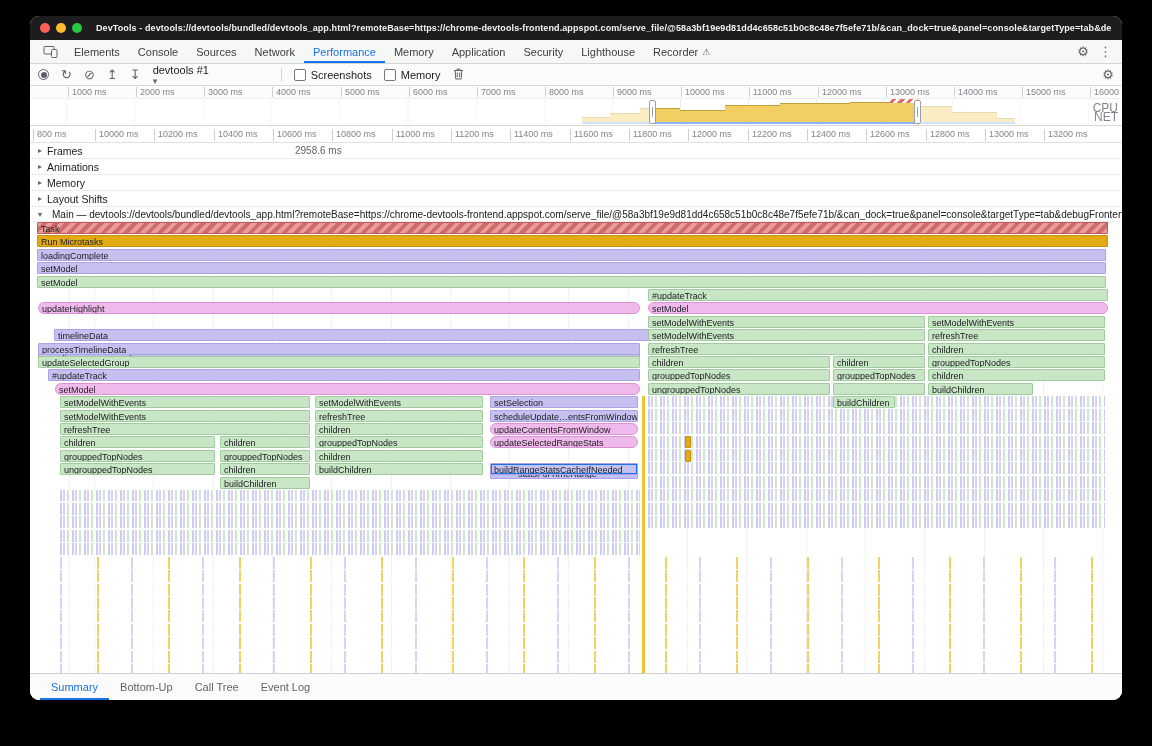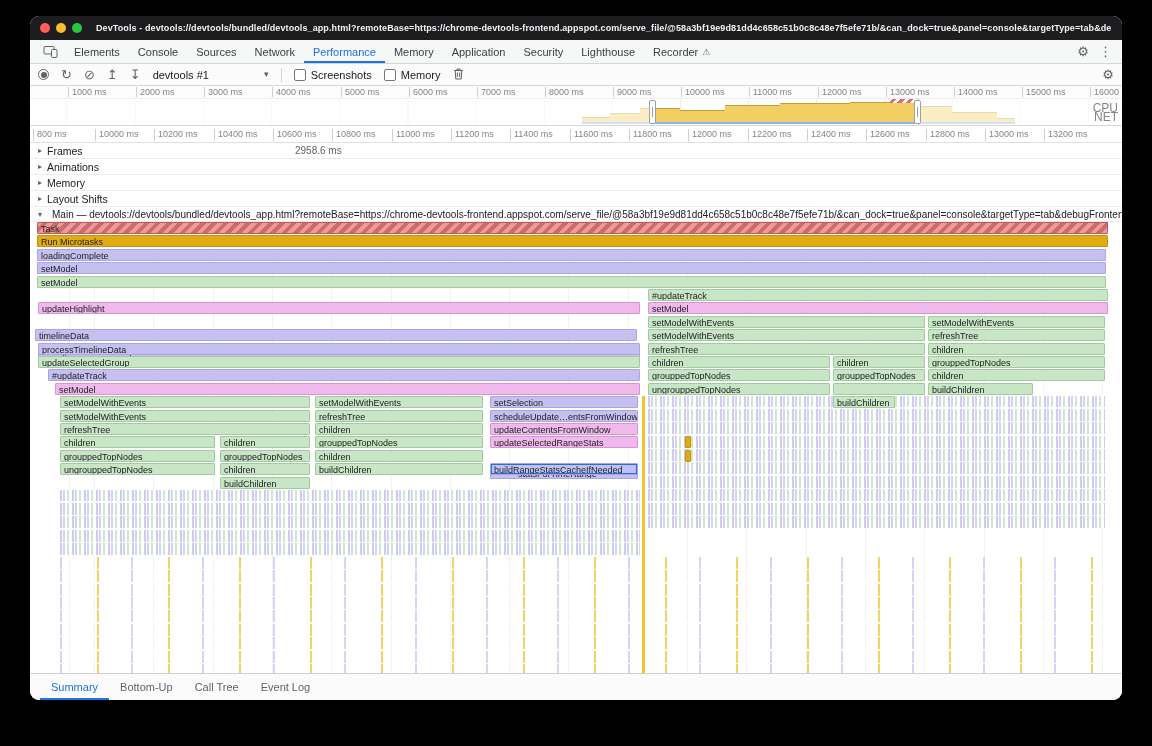--- a/index.html
+++ b/index.html
@@ -22,21 +22,21 @@
   .tab-warn{font-size:9px;color:#5f6368;}
   .tabbar-right{margin-left:auto;display:flex;align-items:center;gap:10px;padding-right:10px;
                 color:#5f6368;font-size:13px;}
   
   .toolbar{height:21px;background:#fbfbfc;border-bottom:1px solid #d8d8d8;display:flex;
            align-items:center;padding:0 8px;gap:12px;font-size:11px;color:#202124;}
   .tool-ic{color:#5f6368;font-size:13px;line-height:1;flex:none;}
   .rec{width:9px;height:9px;border:1.5px solid #5f6368;border-radius:50%;position:relative;flex:none;}
   .rec::after{content:'';position:absolute;inset:1.5px;background:#5f6368;border-radius:50%;}
   .profile-select{display:flex;align-items:flex-start;justify-content:space-between;width:116px;
-                  color:#202124;}
+                  color:#202124;flex-direction:column;}
   .profile-select .caret{color:#5f6368;font-size:9px;}
   .vsep{width:1px;height:14px;background:#d5d5d5;flex:none;}
   .check{display:flex;align-items:center;gap:5px;}
   .cb{width:10px;height:10px;border:1px solid #767676;border-radius:2px;background:#fff;flex:none;}
   .toolbar .right{margin-left:auto;}
   
   .ov-ruler{position:relative;height:12px;background:#fcfcfc;border-bottom:1px solid #eee;
             overflow:hidden;}
   .ov-tick{position:absolute;top:1px;height:10px;line-height:10px;font-size:9px;color:#80868b;
            border-left:1px solid #cfcfcf;padding-left:3px;white-space:nowrap;}
@@ -67,21 +67,21 @@
                color:#202124;border-bottom:1px solid #eee;white-space:nowrap;overflow:hidden;background:#fff;}
   
   .flame{position:relative;height:458px;background:#fff;overflow:hidden;
          background-image:repeating-linear-gradient(90deg,#f2f2f4 0 1px,transparent 1px 59.3px);
          background-position:64px 0;}
   .bar{position:absolute;height:12px;line-height:12px;font-size:9px;color:#202124;
        padding:0 0 0 3px;box-sizing:border-box;overflow:hidden;white-space:nowrap;
        border:1px solid transparent;border-radius:1px;}
   .c-lav{background:#c6c0f1;border-color:#aba3e4;}
   .c-grn{background:#c8e5c5;border-color:#a0cb9d;}
-  .c-pnk{background:#f0b9ec;border-color:#dd92d5;}
+  .c-pnk{background:#f0b9ec;border-color:#dd92d5;border-radius:6px;}
   .c-yel{background:#e2ab14;border-color:#c3930d;}
   .c-task{background:repeating-linear-gradient(-45deg,#e89c9c 0 4px,#cf6b6b 4px 8px);border-color:#c05a5a;}
   .bar.sel{box-shadow:inset 0 0 0 1px #1a73e8;}
   .tex{position:absolute;}
   .tex.dense{background-image:
      repeating-linear-gradient(0deg,transparent 0 12px,#ffffff 12px 13.4px),
      repeating-linear-gradient(90deg,#cfcaf5 0 2px,#ffffff 2px 3px,#d6d2f7 3px 5px,#ffffff 5px 7px,
        #cde8cb 7px 9px,#ffffff 9px 12px);}
   .tex.sparse{background-image:
      repeating-linear-gradient(0deg,transparent 0 12px,#ffffff 12px 13.4px),
@@ -277,21 +277,21 @@
       <div class="bar c-yel" style="left: 7px; top: 13.4px; width: 1071px;">Run Microtasks</div>
       <div class="bar c-lav" style="left: 7px; top: 26.8px; width: 1069px;">loadingComplete</div>
       <div class="bar c-lav" style="left: 7px; top: 40.2px; width: 1069px;">setModel</div>
       <div class="bar c-grn" style="left: 7px; top: 53.6px; width: 1069px;">setModel</div>
       <div class="bar c-grn" style="left: 618px; top: 67px; width: 460px;">#updateTrack</div>
       <div class="bar c-pnk" style="left: 8px; top: 80.4px; width: 602px;">updateHighlight</div>
       <div class="bar c-pnk" style="left: 618px; top: 80.4px; width: 460px;">setModel</div>
       <div class="bar c-lav" style="left: 8px; top: 93.8px; width: 602px; margin-top: 36px;">coordinatesToEntryIndex</div>
       <div class="bar c-grn" style="left: 618px; top: 93.8px; width: 277px;">setModelWithEvents</div>
       <div class="bar c-grn" style="left: 898px; top: 93.8px; width: 177px;">setModelWithEvents</div>
-      <div class="bar c-lav" style="left: 5px; top: 107.2px; width: 602px;">timelineData</div>
+      <div class="bar c-lav" style="left: 24px; top: 107.2px; width: 602px;">timelineData</div>
       <div class="bar c-grn" style="left: 618px; top: 107.2px; width: 277px;">setModelWithEvents</div>
       <div class="bar c-grn" style="left: 898px; top: 107.2px; width: 177px;">refreshTree</div>
       <div class="bar c-lav" style="left: 8px; top: 120.6px; width: 602px;">processTimelineData</div>
       <div class="bar c-grn" style="left: 618px; top: 120.6px; width: 277px;">refreshTree</div>
       <div class="bar c-grn" style="left: 898px; top: 120.6px; width: 177px;">children</div>
       <div class="bar c-grn" style="left: 8px; top: 134px; width: 602px;">updateSelectedGroup</div>
       <div class="bar c-grn" style="left: 618px; top: 134px; width: 182px;">children</div>
       <div class="bar c-grn" style="left: 803px; top: 134px; width: 92px;">children</div>
       <div class="bar c-grn" style="left: 898px; top: 134px; width: 177px;">grouppedTopNodes</div>
       <div class="bar c-lav" style="left: 18px; top: 147.4px; width: 592px;">#updateTrack</div>

